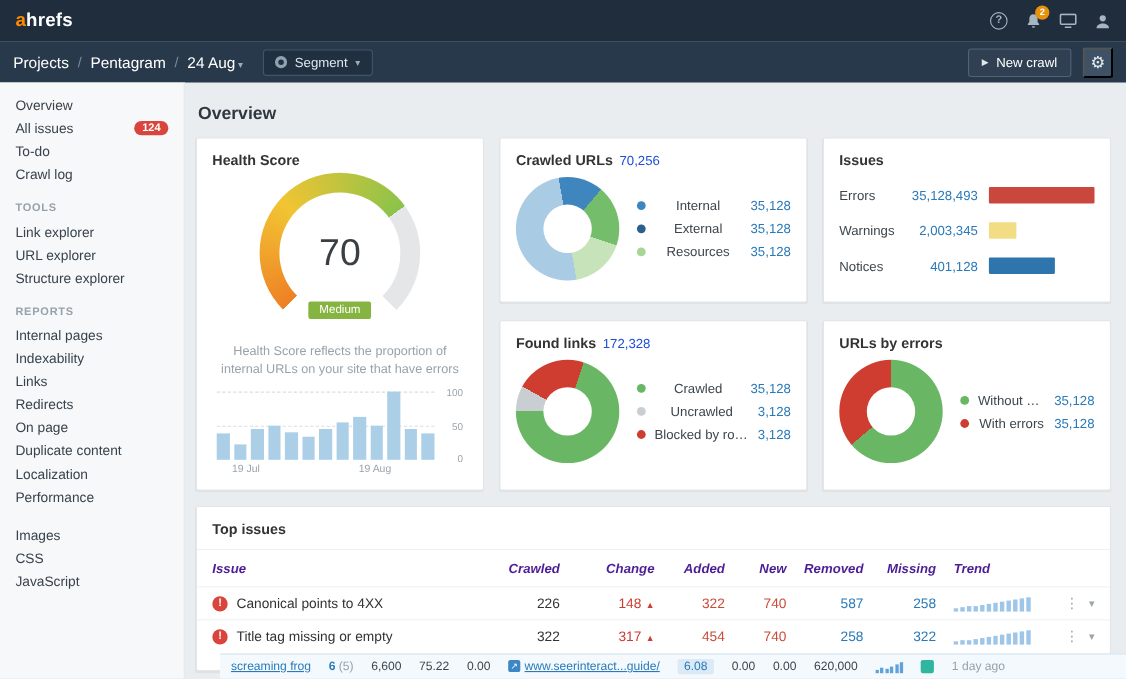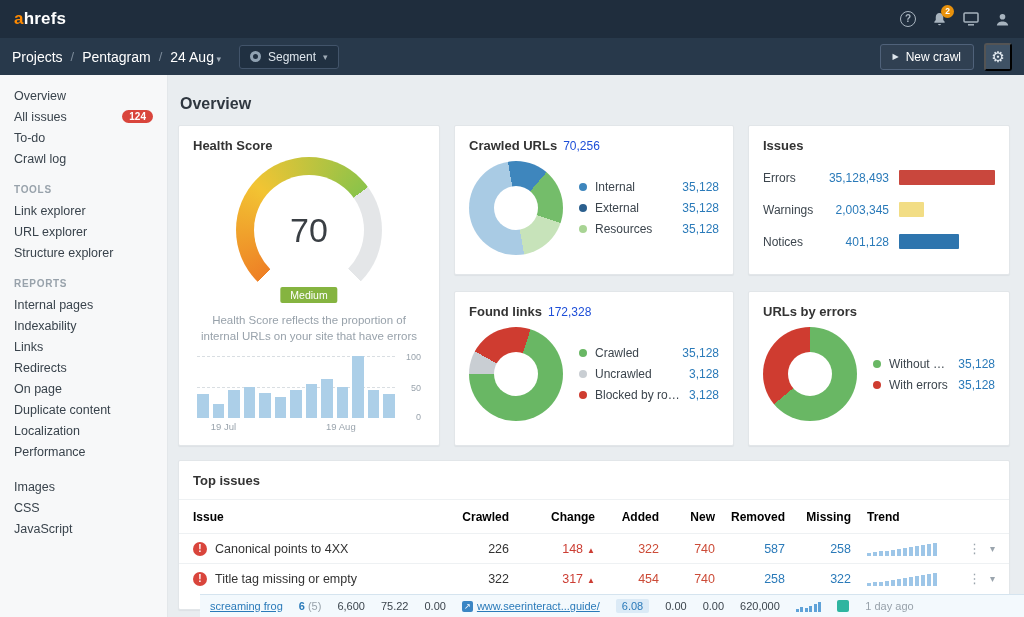--- a/index.html
+++ b/index.html
@@ -54,29 +54,29 @@
   .card-health { grid-row:1 / span 2; }
   .card-title { font-size:13px; font-weight:700; color:#333; }
   .card-title .total { font-weight:400; color:#1d4ed8; margin-left:6px; font-size:12px; }
 
   .donut-row { display:flex; align-items:center; gap:16px; margin-top:8px; }
   .donut { width:94px; height:94px; border-radius:50%; position:relative; flex:none; }
   .donut-hole { position:absolute; inset:25px; border-radius:50%; background:#fff; }
   .legend { flex:1; min-width:0; }
   .legend-row { display:flex; align-items:center; font-size:12px; color:#3c454d; margin:7px 0; }
   .legend-dot { width:8px; height:8px; border-radius:50%; margin-right:8px; flex:none; }
-  .legend-label { flex:1; white-space:nowrap; overflow:hidden; text-overflow:ellipsis; }
+  .legend-label { flex:1; white-space:nowrap; overflow:hidden; text-overflow:ellipsis;text-align:center; }
   .legend-value { color:#2a7ab9; margin-left:8px; cursor:pointer; }
 
   
   .gauge-wrap { width:146px; height:146px; margin:4px auto 0; position:relative; }
   .gauge { width:146px; height:146px; border-radius:50%; }
   .gauge-hole { position:absolute; inset:18px; background:#fff; border-radius:50%; display:flex; align-items:center; justify-content:center; }
   .gauge-score { font-size:34px; color:#3a3f44; }
-  .rating-badge { position:absolute; left:50%; transform:translateX(-50%); bottom:0; color:#fff; font-size:10.5px;
+  .rating-badge { position:absolute; left:50%; transform:translateX(-50%); bottom:13px; color:#fff; font-size:10.5px;
     padding:2px 10px; border-radius:2px; }
   .health-desc { font-size:11.5px; color:#98a2ab; text-align:center; margin:10px auto 0; max-width:225px; line-height:1.35; }
   .history { position:relative; margin:8px 4px 0 2px; height:80px; }
   .history-bars { position:absolute; left:2px; right:26px; top:4px; bottom:14px; display:flex; align-items:flex-end; gap:4px; }
   .history-bar { flex:1; background:#accfe8; }
   .gridline { position:absolute; left:2px; right:26px; border-top:1px dashed #d9dee2; }
   .gl-100 { top:4px; } .gl-50 { top:35px; }
   .y-tick { position:absolute; right:0; font-size:9px; color:#9aa4ad; }
   .yt-100 { top:0; } .yt-50 { top:31px; } .yt-0 { top:60px; }
   .x-label { position:absolute; bottom:0; font-size:9.5px; color:#9aa4ad; }
@@ -87,21 +87,21 @@
   .ib-label { width:56px; color:#3c454d; flex:none; }
   .ib-value { width:70px; text-align:right; color:#2a7ab9; margin-right:10px; flex:none; cursor:pointer; }
   .ib-barwrap { flex:1; }
   .ib-bar { display:block; height:15px; border-radius:1px; }
 
   
   .ti-card { margin-top:14px; padding:0; height:150px; }
   .ti-title { padding:12px 14px 11px; font-size:13px; font-weight:700; color:#333; border-bottom:1px solid #eef1f3; }
   .ti-header, .ti-row { display:grid; grid-template-columns:1fr 62px 86px 64px 56px 70px 66px 100px 44px;
     align-items:center; padding:0 14px; }
-  .ti-header { height:33px; font-size:12px; font-weight:700; color:#000000; }
+  .ti-header { height:33px; font-size:12px; font-weight:700; color:#4c1d95;font-style:italic; }
   .ti-row { height:30px; border-top:1px solid #eef1f3; font-size:12.5px; color:#333; cursor:pointer; }
   .cell-r { text-align:right; }
   .trend-h { padding-left:16px; }
   .ti-issue { display:flex; align-items:center; gap:8px; min-width:0; }
   .err-ico { width:14px; height:14px; border-radius:50%; background:#d9453c; color:#fff; font-size:10px; font-weight:700;
     text-align:center; line-height:14px; flex:none; }
   .ti-issue-label { white-space:nowrap; overflow:hidden; text-overflow:ellipsis; }
   .ti-change { color:#cc3d33; }
   .tri-up { font-size:8px; margin-left:4px; color:#cc3d33; }
   .ti-red { color:#cc4b37; } .ti-blue { color:#2a7ab9; }

